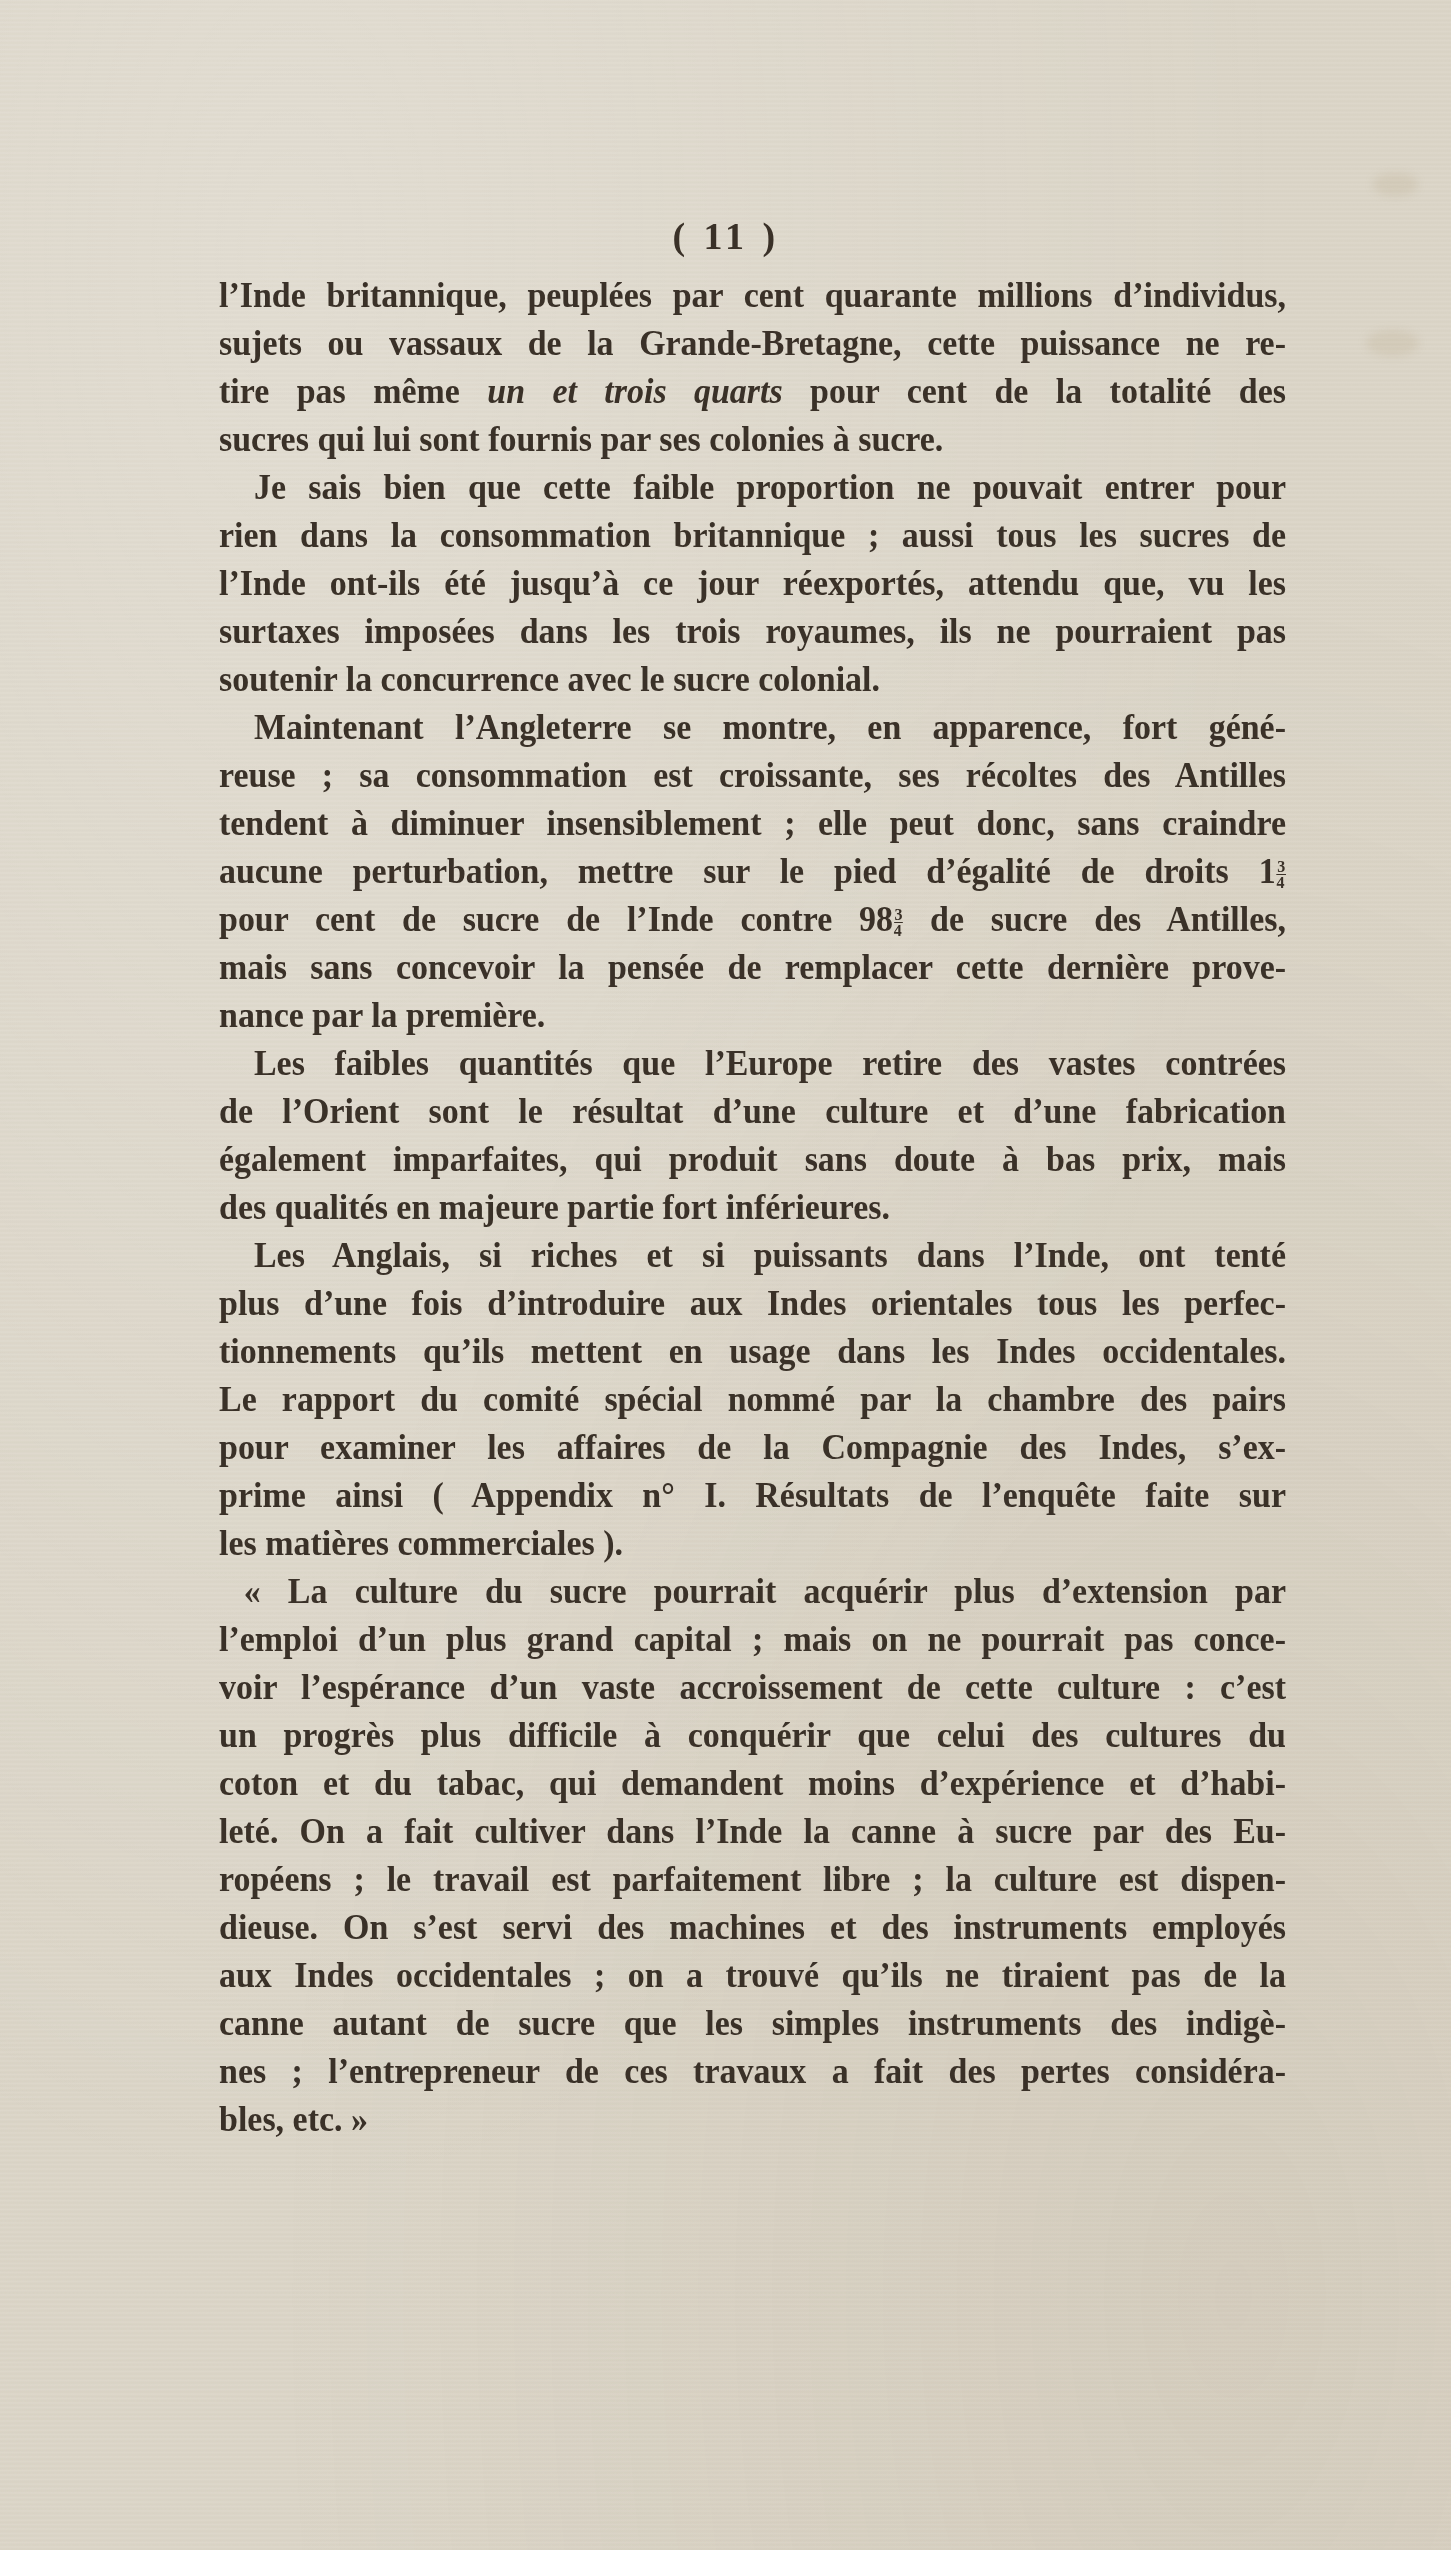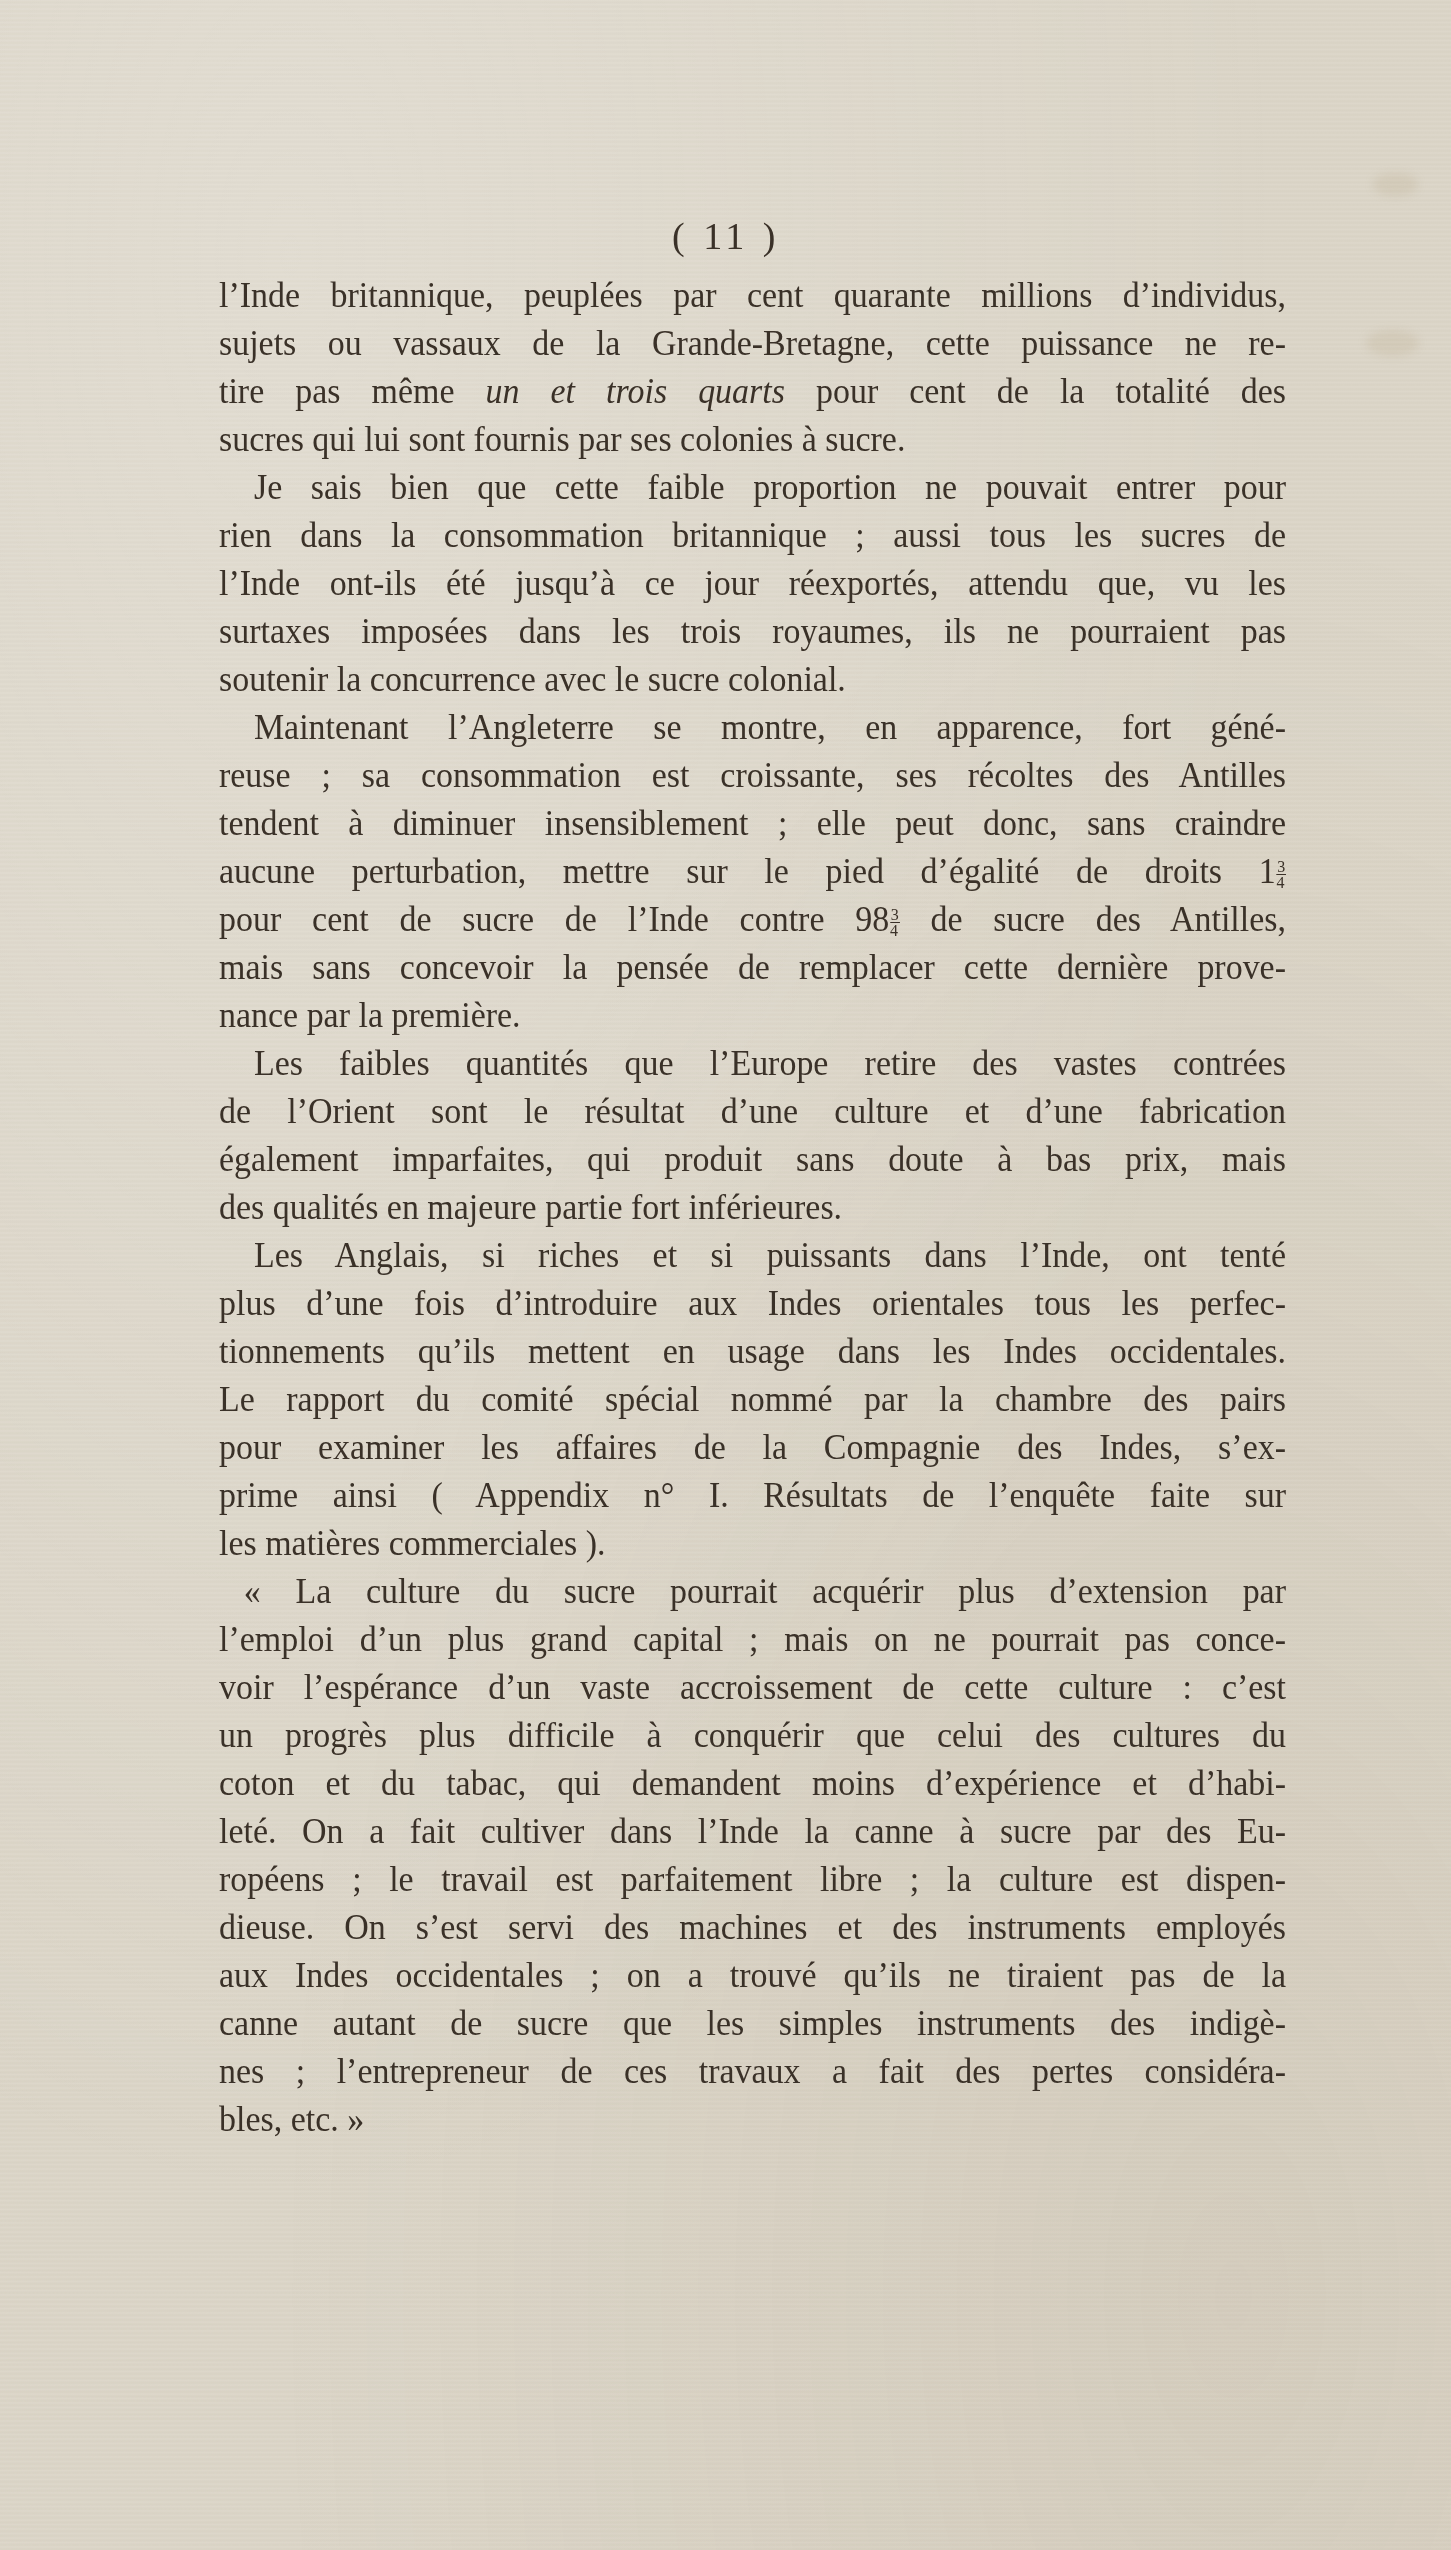--- a/index.html
+++ b/index.html
@@ -9,21 +9,21 @@
     background: #dcd6c8;
     background-image:
       radial-gradient(ellipse at 20% 10%, rgba(255,255,255,0.18), rgba(0,0,0,0) 60%),
       radial-gradient(ellipse at 85% 90%, rgba(150,130,100,0.10), rgba(0,0,0,0) 55%),
       repeating-linear-gradient(180deg, rgba(255,255,255,0.03) 0px, rgba(0,0,0,0.02) 2.3px, rgba(255,255,255,0.03) 4.5px);
     position: relative;
     overflow: hidden;
     font-family: "Liberation Serif", "DejaVu Serif", serif;
     color: #3a3128;
   }
-  .page { position: absolute; left: 0; top: 0; width: 1452px; height: 2550px; }
+  .page { position: absolute; left: 0; top: 0; width: 1452px; height: 2550px; font-weight: bold; }
   .page-number {
     position: absolute;
     top: 214px;
     left: 0;
     width: 1452px;
     text-align: center;
     font-size: 38px;
     letter-spacing: 4.5px;
     color: #3a3128;
   }

